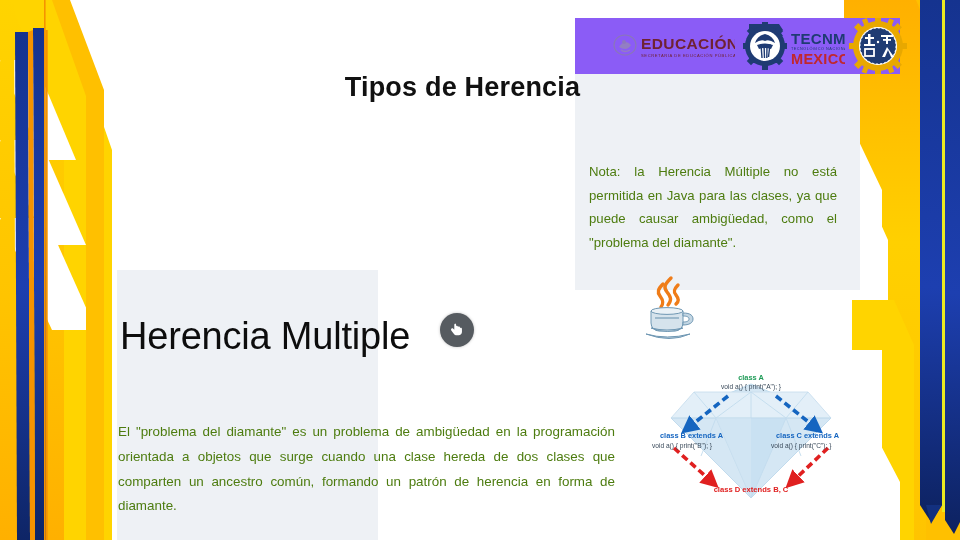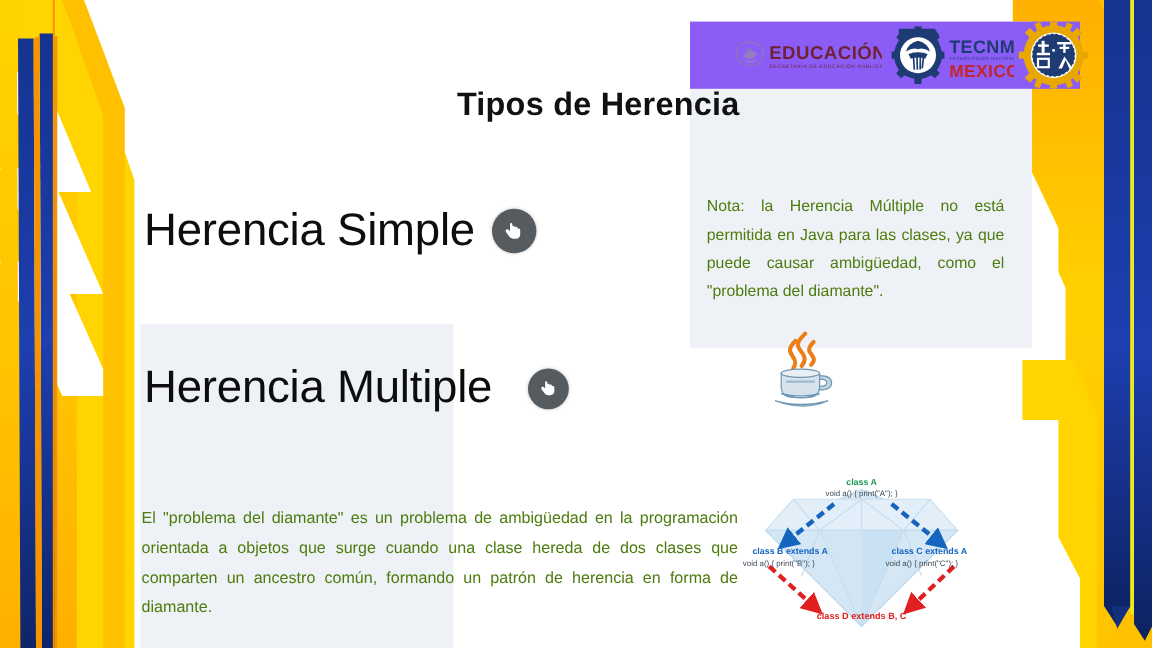--- a/index.html
+++ b/index.html
@@ -32,40 +32,39 @@
   
   #page-title {
     position: absolute;
     left: 0; top: 72px;
     width: 925px;
     text-align: center;
     font-size: 27px;
     font-weight: bold;
     color: #111111;
     letter-spacing: .2px;
-    padding-left: 36px;
   }
 
   
   .heading-row {
     position: absolute;
     display: flex;
     align-items: center;
   }
   #heading-simple   { left: 120px; top: 172px; }
   #heading-multiple { left: 120px; top: 303px; }
   .heading-text {
     font-size: 38px;
     font-weight: normal;
     color: #0d0d0d;
     white-space: nowrap;
     line-height: 1.1;
   }
   #heading-simple .heading-text   { letter-spacing: -0.2px; }
-  #heading-multiple .heading-text { letter-spacing: -0.2px; }
+  #heading-multiple .heading-text { letter-spacing: -0.2px; margin-top: 13px; }
 
   .tap-btn {
     width: 37px; height: 37px;
     border-radius: 50%;
     background: #565b60;
     display: flex;
     align-items: center;
     justify-content: center;
     flex: 0 0 auto;
     box-shadow: 0 0 3px rgba(0,0,0,.25);
@@ -95,21 +94,21 @@
   }
   .logo-slot { display: flex; align-items: center; }
   #logo-educacion { margin-left: 36px; }
   #logo-tecnm     { margin-left: 6px; text-align: right; }
   #logo-gear      { margin-left: 4px; }
 
   
   #java-logo { position: absolute; left: 633px; top: 272px; width: 74px; height: 72px; }
 
   
-  #diamond-diagram { position: absolute; left: 583px; top: 366px; width: 270px; height: 145px; margin-top: 24px; }
+  #diamond-diagram { position: absolute; left: 616px; top: 366px; width: 270px; height: 145px; }
 </style>
 </head>
 <body>
 
 <div id="slide">
 
   <div class="deco" id="deco-left">
     <svg width="120" height="540" viewBox="0 0 120 540" xmlns="http://www.w3.org/2000/svg">
       <defs>
         <linearGradient id="lg-yellow" x1="0" y1="0" x2="0" y2="1">
@@ -256,28 +255,20 @@
             <circle cx="29" cy="24" r="1.2"></circle>
           </g>
           <circle cx="29" cy="28" r="18" fill="none" stroke="#ffffff" stroke-width="1" stroke-dasharray="2 2"></circle>
         </g>
       </svg>
     </div>
   </div>
 
   <div id="page-title">Tipos de Herencia</div>
 
-  <div class="heading-row" id="heading-simple">
-    <span class="heading-text">Herencia Simple</span>
-    <span class="tap-btn" id="btn-simple">
-      <svg width="20" height="20" viewBox="0 0 24 24" xmlns="http://www.w3.org/2000/svg">
-        <path d="M10.2 3.2c-1.0 0-1.8.8-1.8 1.8v6.6L7.0 10.2c-.7-.7-1.8-.7-2.5 0-.6.6-.6 1.6-.1 2.3l3.3 4.5c.9 1.3 2.4 2.1 4.0 2.1h2.6c2.4 0 4.3-1.9 4.3-4.3v-4.2c0-.9-.7-1.6-1.6-1.6-.4 0-.7.1-1.0.3v-.5c0-.9-.7-1.6-1.6-1.6-.4 0-.8.2-1.1.4-.2-.7-.9-1.2-1.6-1.2-.3 0-.6.1-.9.2V5.0c0-1.0-.8-1.8-1.8-1.8z" fill="#ffffff"></path>
-      </svg>
-    </span>
-  </div>
 
   <div class="heading-row" id="heading-multiple">
     <span class="heading-text">Herencia Multiple</span>
     <span class="tap-btn" id="btn-multiple">
       <svg width="18" height="18" viewBox="0 0 24 24" xmlns="http://www.w3.org/2000/svg">
         <path d="M10.2 3.2c-1.0 0-1.8.8-1.8 1.8v6.6L7.0 10.2c-.7-.7-1.8-.7-2.5 0-.6.6-.6 1.6-.1 2.3l3.3 4.5c.9 1.3 2.4 2.1 4.0 2.1h2.6c2.4 0 4.3-1.9 4.3-4.3v-4.2c0-.9-.7-1.6-1.6-1.6-.4 0-.7.1-1.0.3v-.5c0-.9-.7-1.6-1.6-1.6-.4 0-.8.2-1.1.4-.2-.7-.9-1.2-1.6-1.2-.3 0-.6.1-.9.2V5.0c0-1.0-.8-1.8-1.8-1.8z" fill="#ffffff"></path>
       </svg>
     </span>
   </div>
 

